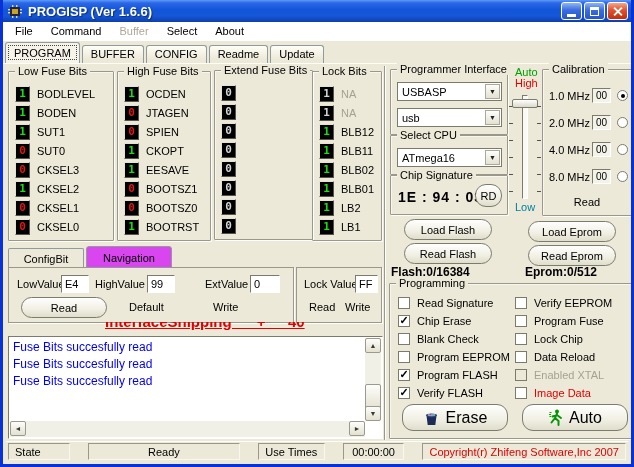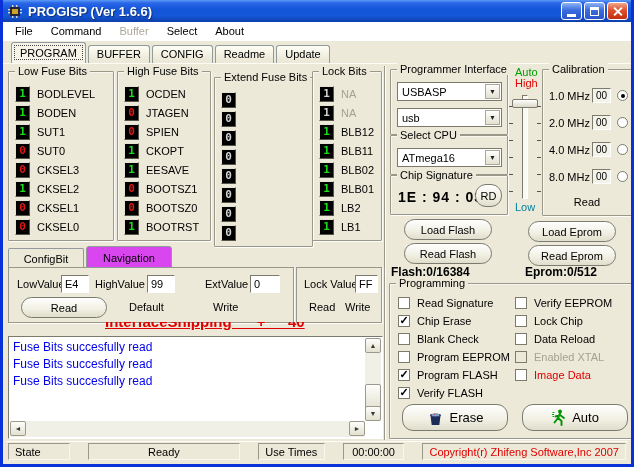--- a/index.html
+++ b/index.html
@@ -23,38 +23,38 @@
   .g-min { width:9px; height:3px; background:#fff; margin-top:9px; }
   .g-max { width:9px; height:9px; border:1px solid #fff; border-top-width:3px; }
   .g-x { position:relative; width:11px; height:11px; }
   .g-x::before,.g-x::after { content:""; position:absolute; left:5px; top:0; width:2px; height:11px; background:#fff; }
   .g-x::before { transform:rotate(45deg); } .g-x::after { transform:rotate(-45deg); }
 
   
   .menubar { height:19px; background:#fff; display:flex; align-items:center; padding-left:3px; }
   .menu-item { padding:2px 9px 3px 9px; cursor:default; }
   .menu-item[data-disabled="true"] { color:#ACA899; }
-  .tabstrip { height:22px; display:flex; align-items:flex-end; padding-left:8px; position:relative; }
+  .tabstrip { height:22px; display:flex; align-items:flex-end; padding-left:2px; position:relative; }
   .tab { height:18px; padding:2px 8px 0 8px; margin-right:2px; background:linear-gradient(#fffef6,#ece9d8 80%);
          border:1px solid #919b9c; border-bottom:none; border-radius:3px 3px 0 0; }
   .tab[data-active="true"] { height:21px; padding-top:4px; background:#f6f4e8; outline:1px dotted #444; outline-offset:-4px; z-index:2; }
 
   
   .client { position:relative; height:381px; background:#ECE9D8; border-top:1px solid #fdfcf5; }
   .vsep { position:absolute; left:381px; top:2px; height:374px; width:2px;
           border-left:1px solid #9a988b; border-right:1px solid #fff; }
 
   .gb { position:absolute; border:1px solid #9a988b; border-radius:1px;
         box-shadow:1px 1px 0 rgba(255,255,255,.85), inset 1px 1px 0 rgba(255,255,255,.6); }
   .gbt { position:absolute; top:-7px; left:6px; background:#ECE9D8; padding:0 3px; white-space:nowrap; }
 
   
   .gb.low    { left:5px;   top:7px; width:106px; height:170px; }
   .gb.high   { left:114px; top:7px; width:94px;  height:170px; }
-  .gb.extend { left:211px; top:13px; width:99px;  height:170px; }
+  .gb.extend { left:211px; top:6px; width:99px;  height:170px; }
   .gb.lock   { left:309px; top:7px; width:70px;  height:170px; }
   .bits { padding:12px 0 0 6px; }
   .bit-row { display:flex; align-items:center; height:19px; }
   .led { width:15px; height:16px; background:#000; border:1px solid; border-color:#e6e3d2 #55534a #55534a #e6e3d2;
          display:flex; align-items:center; justify-content:center;
          font-family:"DejaVu Sans Mono", monospace; font-weight:bold; font-size:11px; }
   .led[data-state="green"] { color:#16E016; }
   .led[data-state="red"]   { color:#E01616; }
   .led[data-state="gray"]  { color:#D4D4D4; }
   .bit-label { margin-left:7px; white-space:nowrap; }
@@ -143,21 +143,21 @@
   .cbcols { position:absolute; left:8px; top:10px; display:flex; }
   .cbcol { width:117px; }
   .prow { display:flex; align-items:center; height:18px; }
   .cbbox { width:12px; height:12px; background:#fff; border:1px solid #7c7a6d; margin-right:7px;
            display:flex; align-items:center; justify-content:center; }
   .prow[data-checked="true"] .cbbox::after { content:"✓"; font-weight:bold; font-size:11px; margin-top:-2px; }
   .prow[data-disabled="true"] .cbbox { background:#ECE9D8; }
   .prow[data-disabled="true"] .cblabel { color:#A5A294; }
   .prow[data-color="red"] .cblabel { color:#E00000; }
   .cblabel { white-space:nowrap; }
-  .bigbtn { position:absolute; top:120px; width:106px; height:27px; gap:6px; font-size:13px; }
+  .bigbtn { position:absolute; top:120px; width:106px; height:27px; gap:6px; font-size:16px; }
   .bigbtn.eraseb { left:12px; } .bigbtn.autobb { left:132px; }
 
   
   .statusbar { position:absolute; left:3px; right:3px; bottom:3px; height:20px; background:#ECE9D8;
                display:flex; align-items:center; gap:18px; padding:0 2px; border-top:1px solid #fdfcf5; }
   .seg { height:17px; border:1px solid; border-color:#9a988a #f8f7f0 #f8f7f0 #9a988a;
          display:flex; align-items:center; padding:0 6px; white-space:nowrap; }
   .seg.s1 { width:62px; } .seg.s2 { width:153px; justify-content:center; }
   .seg.s3 { width:67px; justify-content:center; } .seg.s4 { width:62px; justify-content:center; }
   .seg.s5 { flex:1; justify-content:center; color:#E00000; }
@@ -518,20 +518,24 @@
             </div>
           </div>
         <div class="cbcol">
 
         <div class="prow" data-checked="false" data-disabled="false">
               <span class="cbbox"></span>
               <span class="cblabel">Verify EEPROM</span>
             </div>
             <div class="prow" data-checked="false" data-disabled="false">
               <span class="cbbox"></span>
+              <span class="cblabel">Program Fuse</span>
+            </div>
+            <div class="prow" data-checked="false" data-disabled="false">
+              <span class="cbbox"></span>
               <span class="cblabel">Lock Chip</span>
             </div>
             <div class="prow" data-checked="false" data-disabled="false">
               <span class="cbbox"></span>
               <span class="cblabel">Data Reload</span>
             </div>
             <div class="prow" data-checked="false" data-disabled="true">
               <span class="cbbox"></span>
               <span class="cblabel">Enabled XTAL</span>
             </div>

